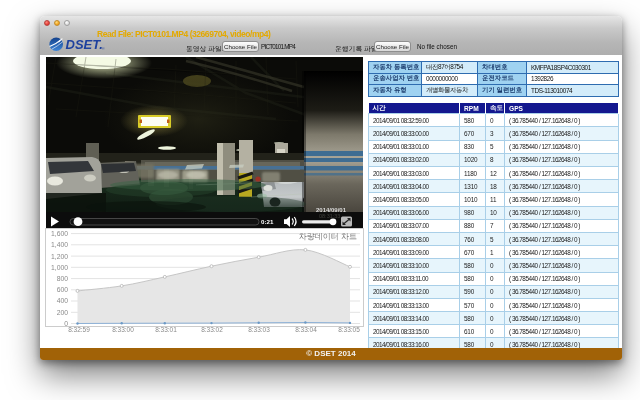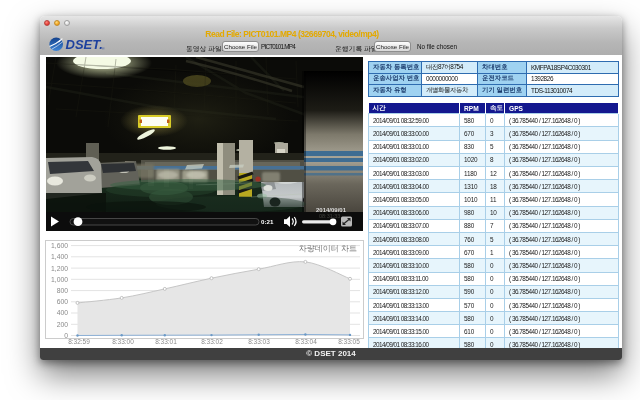--- a/index.html
+++ b/index.html
@@ -7,34 +7,34 @@
  border-radius:5px 5px 3px 3px;background:#fff;
  box-shadow:0 3px 9px rgba(0,0,0,.42),0 15px 32px rgba(0,0,0,.5);margin-left:12px;}
 #hdr{position:absolute;left:0;top:0;width:100%;height:38.5px;
  border-radius:5px 5px 0 0;
  background:linear-gradient(#e6e6e6,#c9c9c9 32%,#b6b6b6 68%,#aeaeae);}
 .tl{position:absolute;top:3.8px;width:6.6px;height:6.6px;border-radius:50%;}
 #tl1{left:3.7px;background:radial-gradient(circle at 35% 30%,#ff8a80,#e8413a 60%,#c62f28);border:.5px solid #b5423c}
 #tl2{left:13.7px;background:radial-gradient(circle at 35% 30%,#ffe082,#f5a623 60%,#d98e12);border:.5px solid #c08b2d}
 #tl3{left:23.7px;background:radial-gradient(circle at 35% 30%,#fff,#dcdcdc 70%,#c9c9c9);border:.5px solid #9e9e9e}
 #logo{position:absolute;left:9px;top:20px;width:100px;height:17px}
-#rtitle{position:absolute;left:57px;top:13px;width:390px;text-align:center;
+#rtitle{position:absolute;left:57px;top:13px;width:390px;text-align:left;
  font-size:8.5px;font-weight:bold;color:#e3a900;letter-spacing:-.45px;}
 #frow{position:absolute;left:0;top:24px;width:100%;height:14px;font-size:8.5px;color:#111}
 .flab{position:absolute;top:3.5px;font-size:6.8px}
 .fbtn{position:absolute;top:1px;height:11px;line-height:10.5px;width:37px;padding:0;white-space:nowrap;overflow:hidden;
  font-size:6.2px;color:#222;text-align:center;
  border:1px solid #8e8e8e;border-radius:3px;
  background:linear-gradient(#fdfdfd,#ececec 45%,#d8d8d8);}
 .ftxt{position:absolute;top:3px}
-#footer{position:absolute;left:0;bottom:0;width:100%;height:12px;background:#404040;
+#footer{position:absolute;left:0;bottom:0;width:100%;height:12px;background:#a16207;
  border-radius:0 0 3px 3px;text-align:center;font-size:8px;font-weight:bold;color:#f2f2f2;line-height:12px}
 #video{position:absolute;left:6px;top:41px;width:317px;height:174px;background:#000}
 #vbar{position:absolute;left:0;bottom:0;width:317px;height:19px;background:#121212}
-#chart{position:absolute;left:5px;top:224px;width:319px;height:99px;background:#fff;border:1px solid #ccc}
+#chart{position:absolute;left:5px;top:212px;width:319px;height:99px;background:#fff;border:1px solid #ccc}
 #rtables{position:absolute;left:328px;top:45px;width:250px;font-size:6.4px;color:#102a43}
 table{border-collapse:collapse;width:250px;table-layout:fixed}
 #info td{border:1px solid #2e6cb0;height:11.6px;padding:0 0 0 4px;overflow:hidden;white-space:nowrap}
 #info .l{background:#9fd2f1;color:#1a3a6b;font-weight:bold}
 #info tr:nth-child(odd) .v{background:#d3ecfa}
 #info .v{background:#fff;color:#111;letter-spacing:-.4px}
 #data{margin-top:6.5px}
 #data th{background:#14188f;color:#fff;height:10.5px;font-size:6.6px;text-align:left;
  padding:0 0 0 4px;border-right:1px solid #fff;font-weight:bold}
 #data td{height:13.2px;letter-spacing:-.2px;padding:0 0 0 4px;border:1px solid #a9cfe8;color:#222;overflow:hidden;white-space:nowrap}

